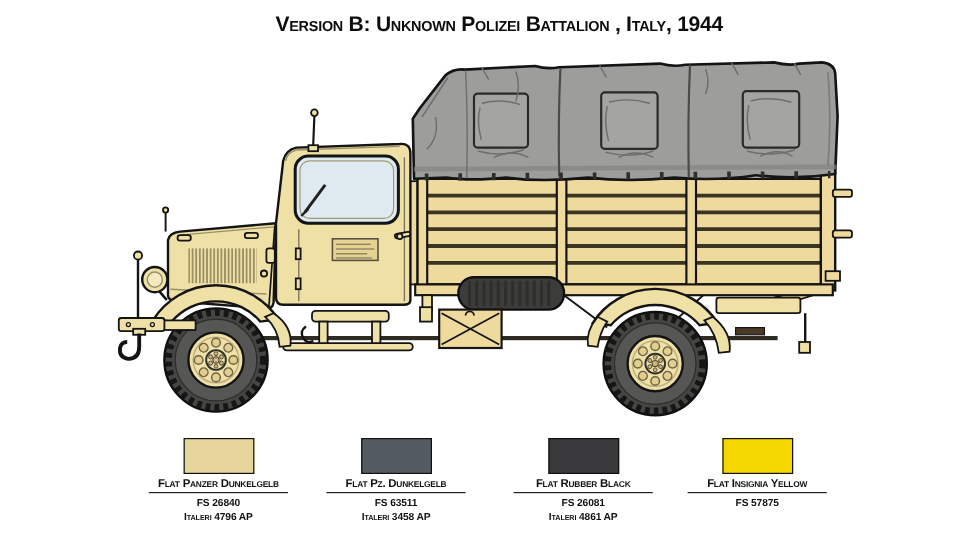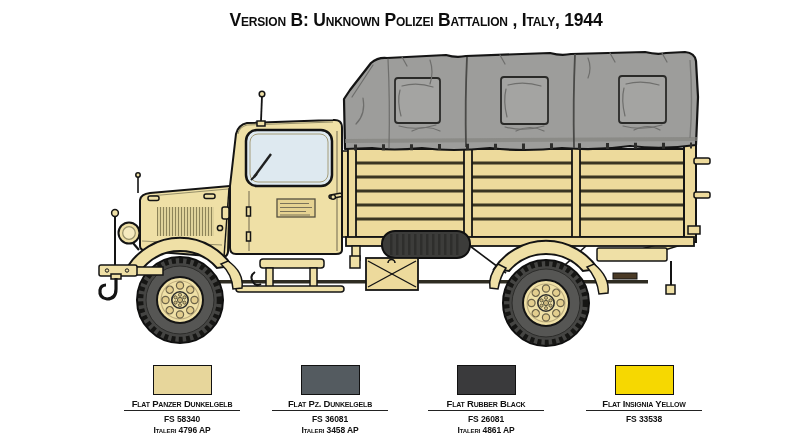--- a/index.html
+++ b/index.html
@@ -9,21 +9,21 @@
   }
   .title{
     position:absolute;top:10px;left:16px;width:800px;text-align:center;
     font-weight:bold;font-size:17.5px;letter-spacing:-0.2px;
     font-variant:small-caps;color:#0d0d0d;
   }
   .truck-wrap{position:absolute;top:0;left:0;width:800px;height:360px;}
   
   .swatches{position:absolute;top:362px;left:0;width:800px;height:85px;}
   .sw-col{position:absolute;width:170px;text-align:center;top:0;}
-  .sw-col.c0{left:97px;} .sw-col.c1{left:245px;} .sw-col.c2{left:401px;} .sw-col.c3{left:559px;}
+  .sw-col.c0{left:97px;} .sw-col.c1{left:245px;} .sw-col.c2{left:401px;} .sw-col.c3{left:546px;}
   .sw-box{width:57px;height:28px;margin:3px auto 0 auto;border:1.6px solid #111;}
   .sw-name{font-weight:bold;font-size:9.5px;font-variant:small-caps;letter-spacing:-0.2px;margin-top:3px;white-space:nowrap;}
   .sw-rule{width:116px;border-top:1.4px solid #222;margin:1px auto 3px auto;height:0;}
   .sw-fs{font-weight:bold;font-size:8.5px;letter-spacing:-0.1px;}
   .sw-paint{font-weight:bold;font-size:8.5px;font-variant:small-caps;letter-spacing:-0.1px;margin-top:1px;}
   
   .tan{fill:#EFE0A6;stroke:#141414;stroke-width:2;}
   .tan1{fill:#EFE0A6;stroke:#141414;stroke-width:1.5;}
   .slat{fill:#EDDA9C;stroke:#141414;}
   .ln{stroke:#141414;fill:none;}
@@ -228,36 +228,36 @@
     <circle cx="115" cy="213" r="3.4" class="tan1" stroke-width="1.5"></circle>
   </g>
 </svg>
 </div>
 
 <div class="swatches">
   <div class="sw-col c0">
     <div class="sw-box" style="background: rgb(231, 214, 155);"></div>
     <div class="sw-name">Flat Panzer Dunkelgelb</div>
     <div class="sw-rule"></div>
-    <div class="sw-fs">FS 58340</div>
+    <div class="sw-fs">FS 26840</div>
     <div class="sw-paint">Italeri 4796 AP</div>
   </div>
   <div class="sw-col c1">
     <div class="sw-box" style="background: rgb(84, 91, 96);"></div>
     <div class="sw-name">Flat Pz. Dunkelgelb</div>
     <div class="sw-rule"></div>
-    <div class="sw-fs">FS 36081</div>
+    <div class="sw-fs">FS 63511</div>
     <div class="sw-paint">Italeri 3458 AP</div>
   </div>
   <div class="sw-col c2">
     <div class="sw-box" style="background: rgb(58, 58, 60);"></div>
     <div class="sw-name">Flat Rubber Black</div>
     <div class="sw-rule"></div>
     <div class="sw-fs">FS 26081</div>
     <div class="sw-paint">Italeri 4861 AP</div>
   </div>
   <div class="sw-col c3">
     <div class="sw-box" style="background: rgb(246, 216, 1);"></div>
     <div class="sw-name">Flat Insignia Yellow</div>
     <div class="sw-rule"></div>
-    <div class="sw-fs">FS 33538</div>
+    <div class="sw-fs">FS 57875</div>
   </div>
 </div>
 
 </body></html>

